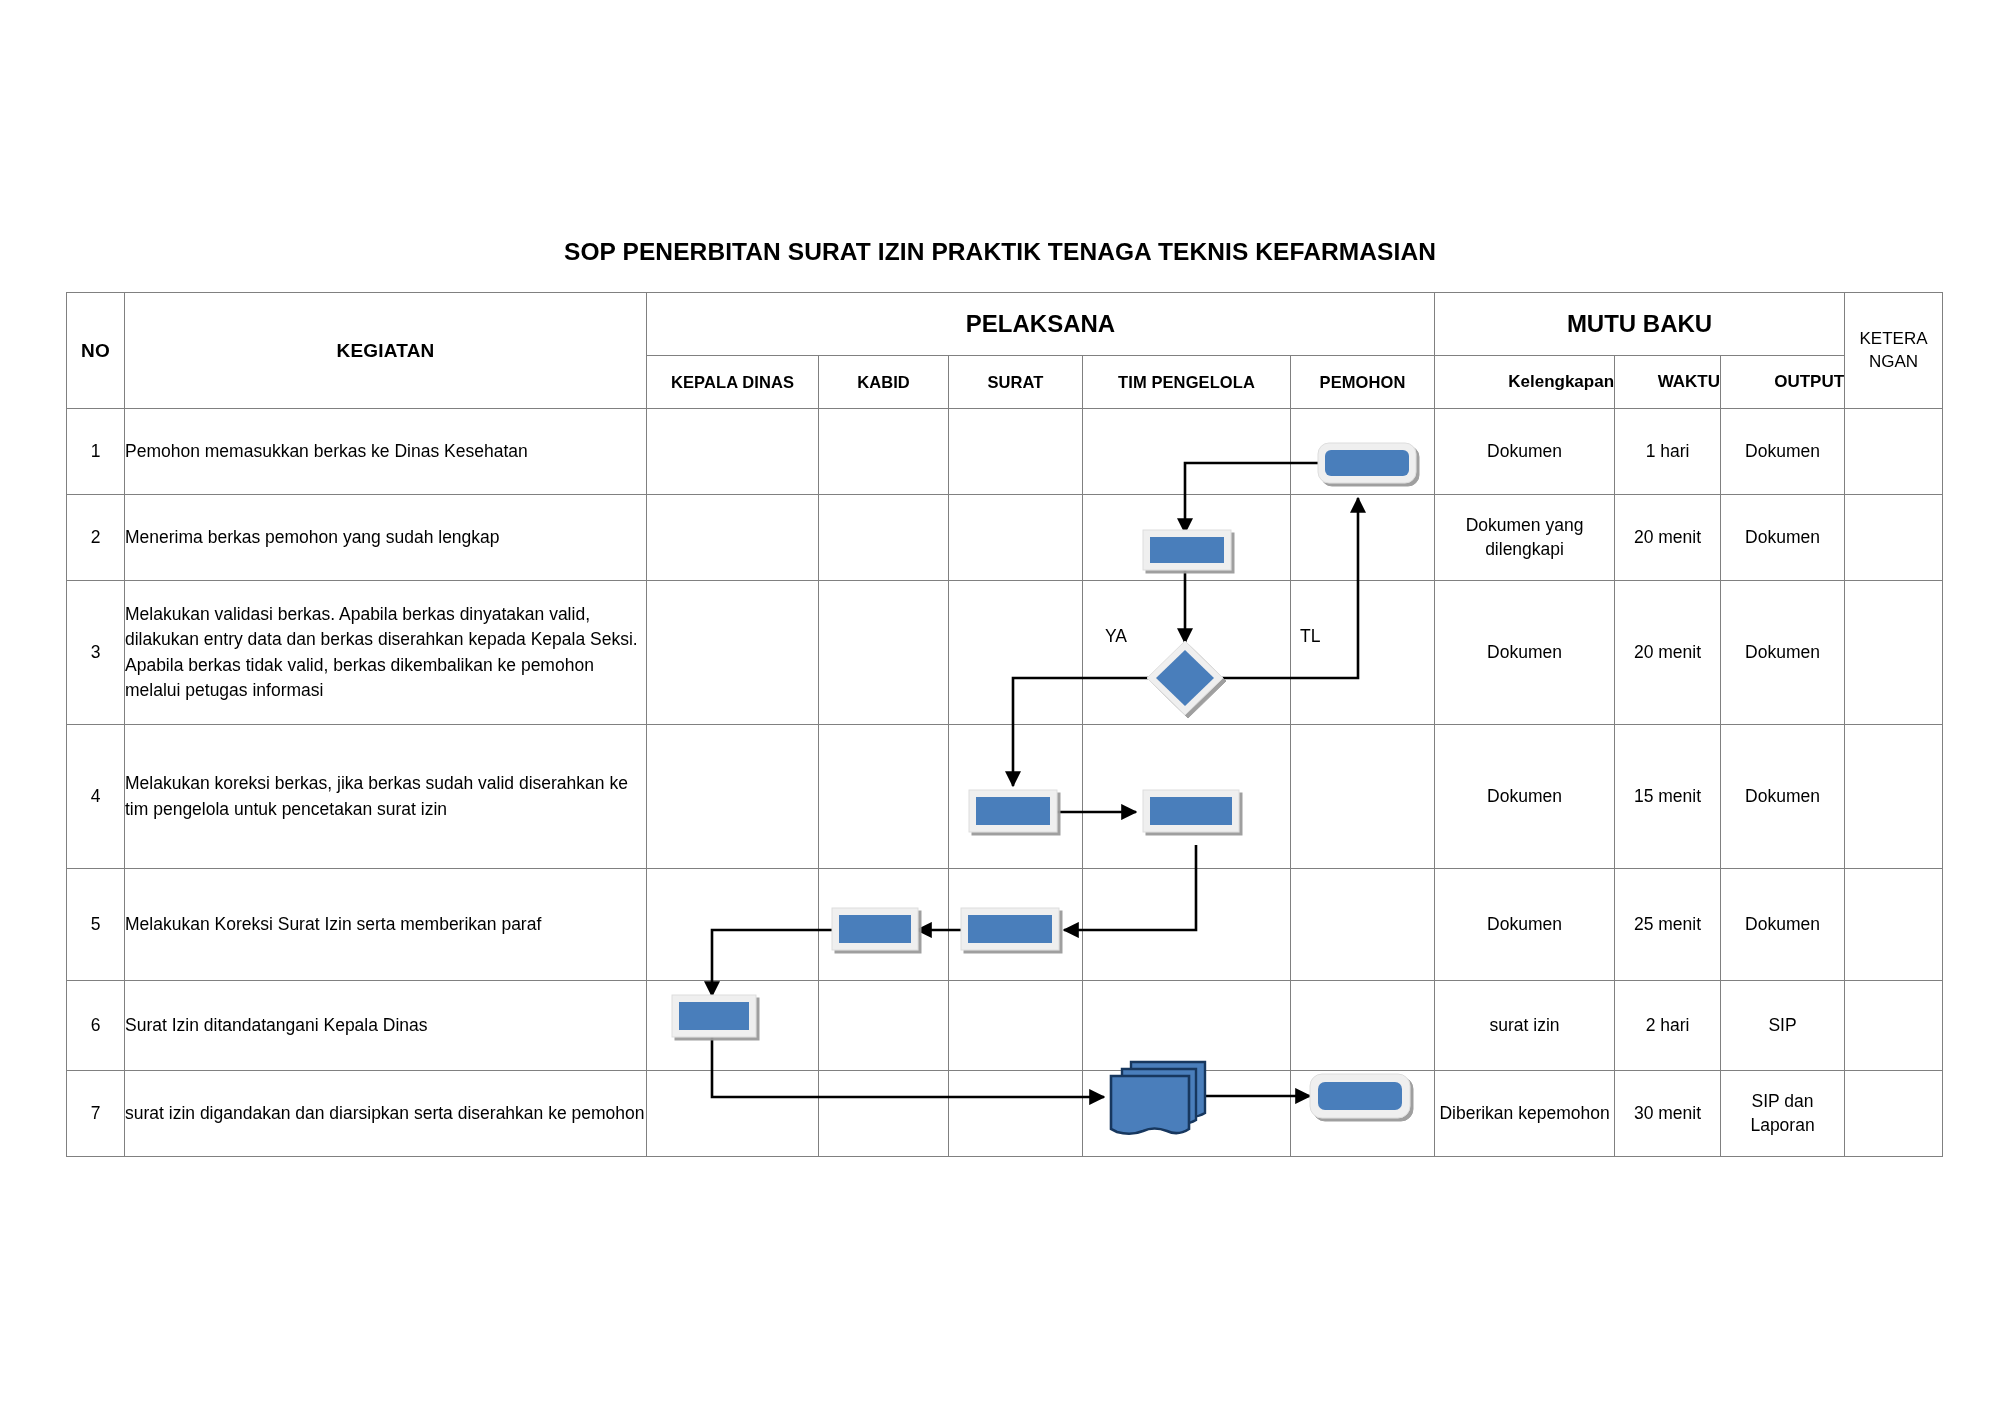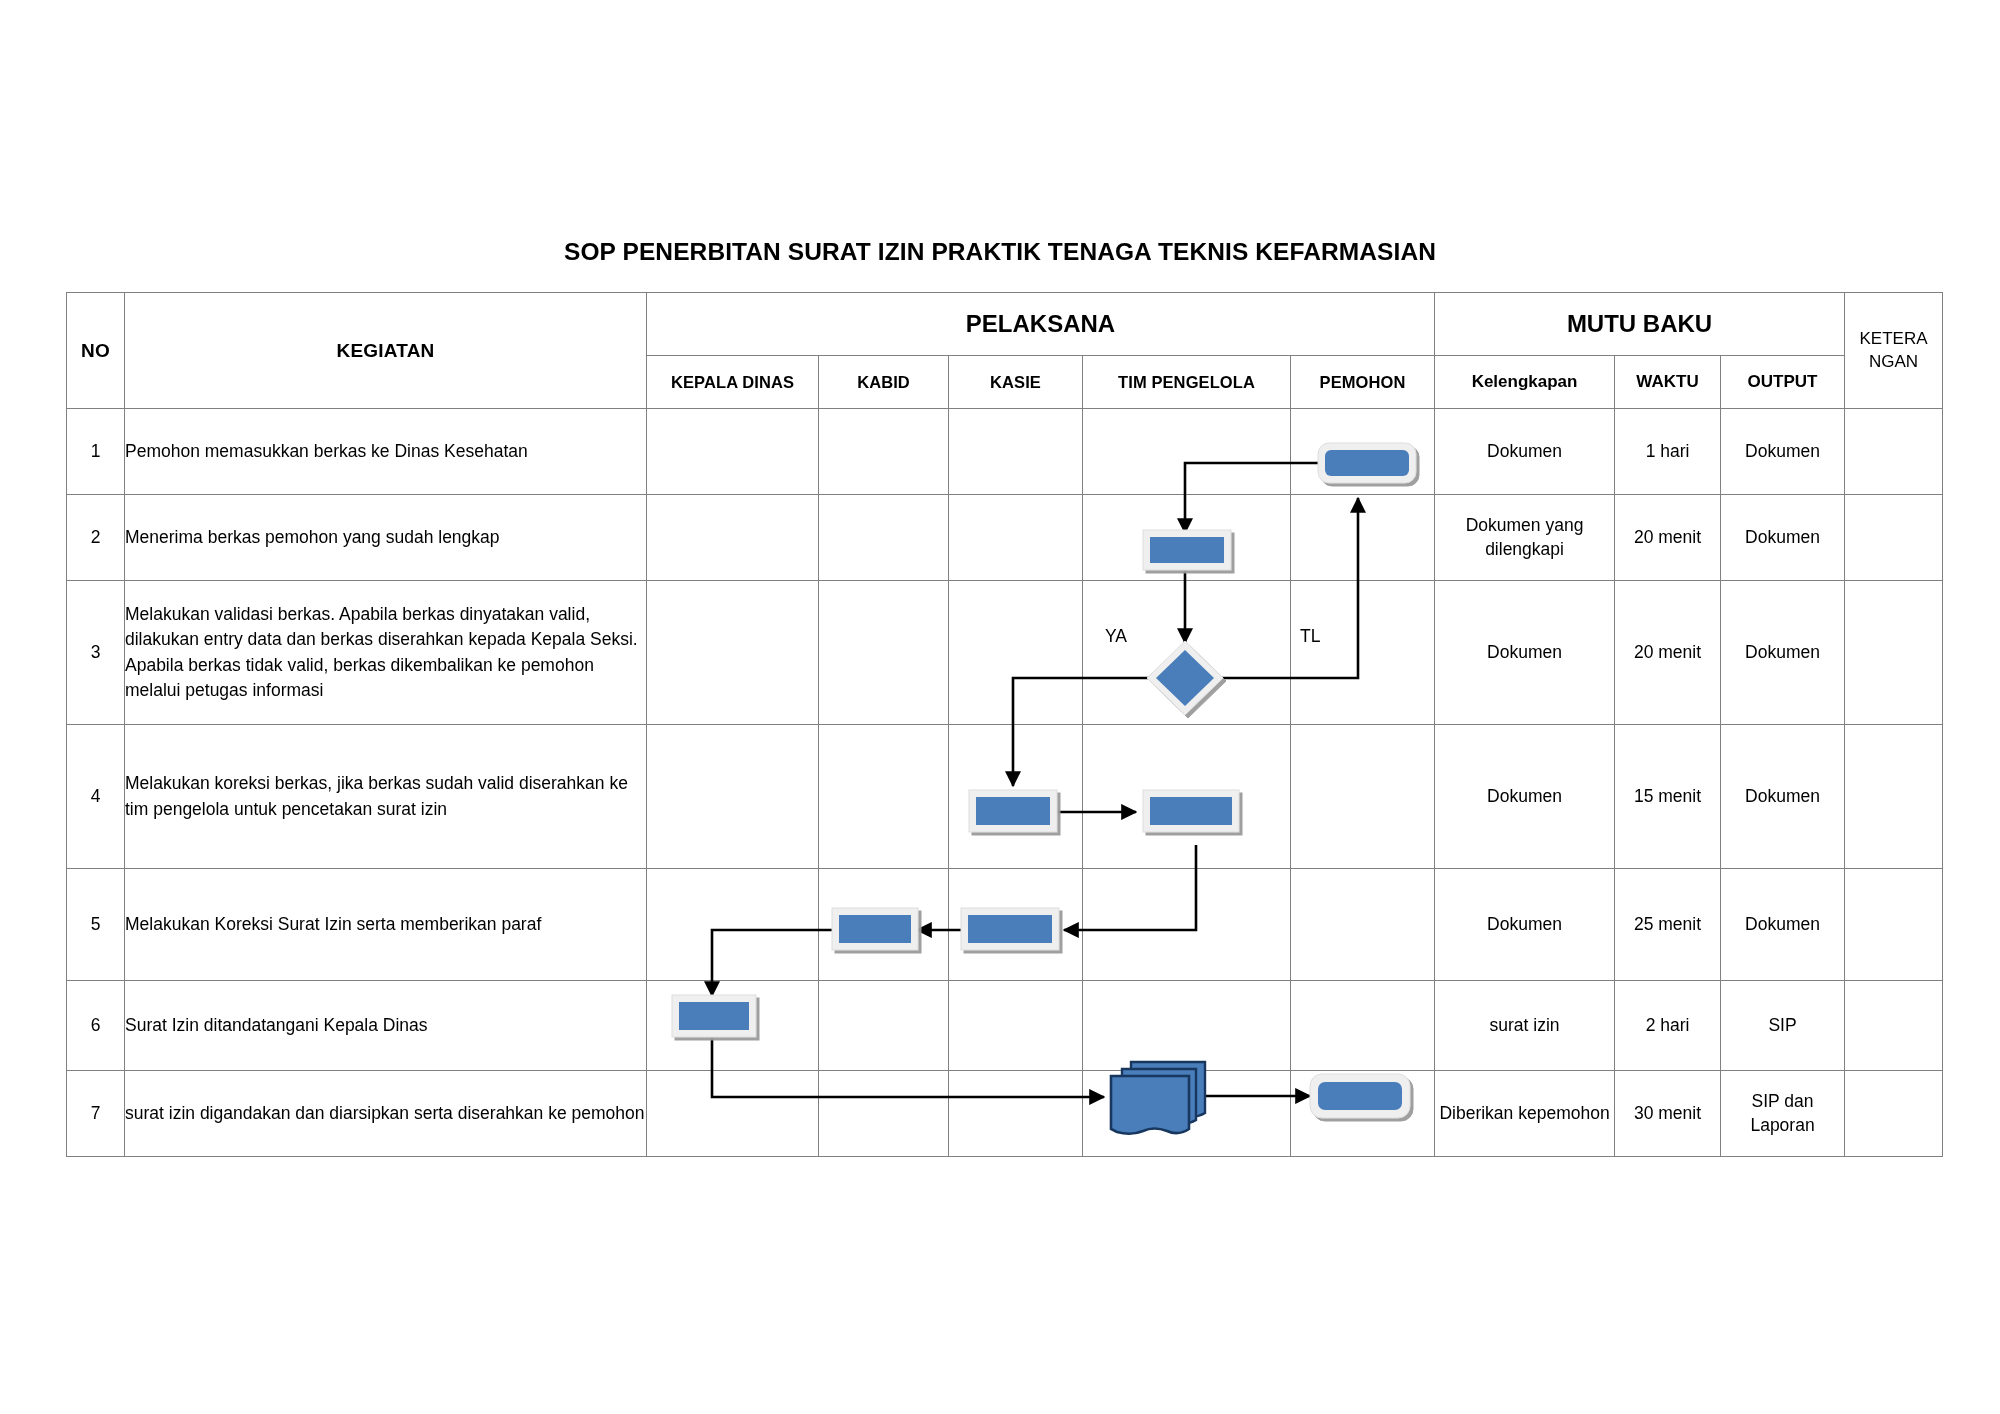--- a/index.html
+++ b/index.html
@@ -67,21 +67,21 @@
   .th-sub {
     font-size: 16.5px;
     font-weight: bold;
     text-align: center;
     height: 52px;
     letter-spacing: 0.1px;
   }
   .th-sub-mb {
     font-size: 17px;
     font-weight: bold;
-    text-align: center;
+    text-align: right;
     height: 52px;
   }
   .th-ket {
     font-size: 17px;
     font-weight: normal;
     text-align: center;
     line-height: 1.35;
   }
 
   td.cell-no {
@@ -150,21 +150,21 @@
         <th class="th-big" colspan="5" style="height:62px;">PELAKSANA</th>
         <th class="th-big" colspan="3" style="height:62px;">MUTU BAKU</th>
         <th class="th-ket" rowspan="2">
           <span>KETERA</span><br>
           <span>NGAN</span>
         </th>
       </tr>
       <tr>
         <th class="th-sub">KEPALA DINAS</th>
         <th class="th-sub">KABID</th>
-        <th class="th-sub">KASIE</th>
+        <th class="th-sub">SURAT</th>
         <th class="th-sub">TIM PENGELOLA</th>
         <th class="th-sub">PEMOHON</th>
         <th class="th-sub-mb">Kelengkapan</th>
         <th class="th-sub-mb">WAKTU</th>
         <th class="th-sub-mb">OUTPUT</th>
       </tr>
     </thead>
     <tbody>
       <tr style="height:86px;">
         <td class="cell-no">1</td>

